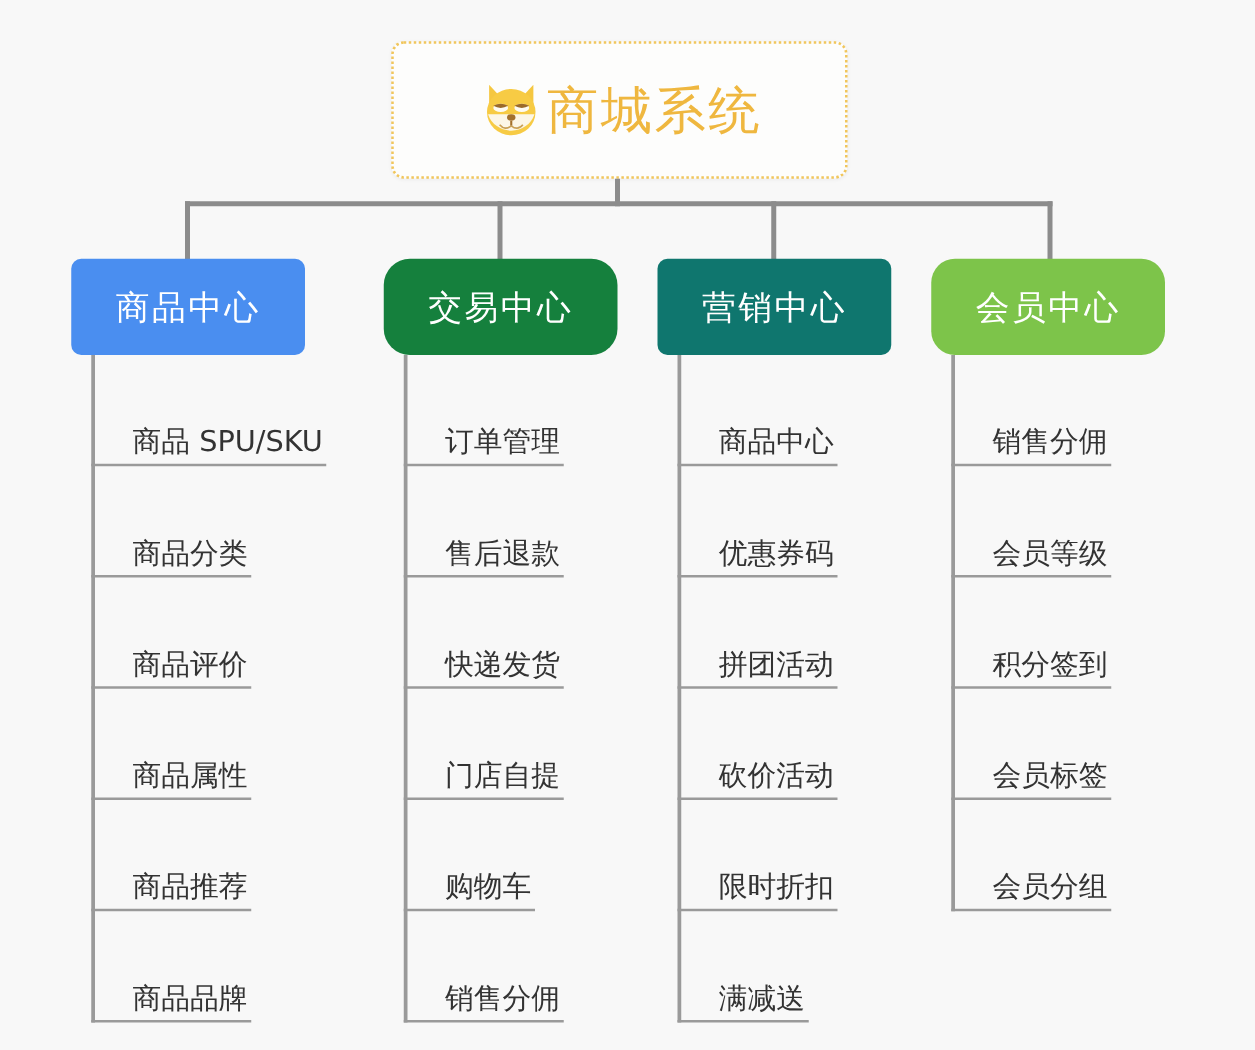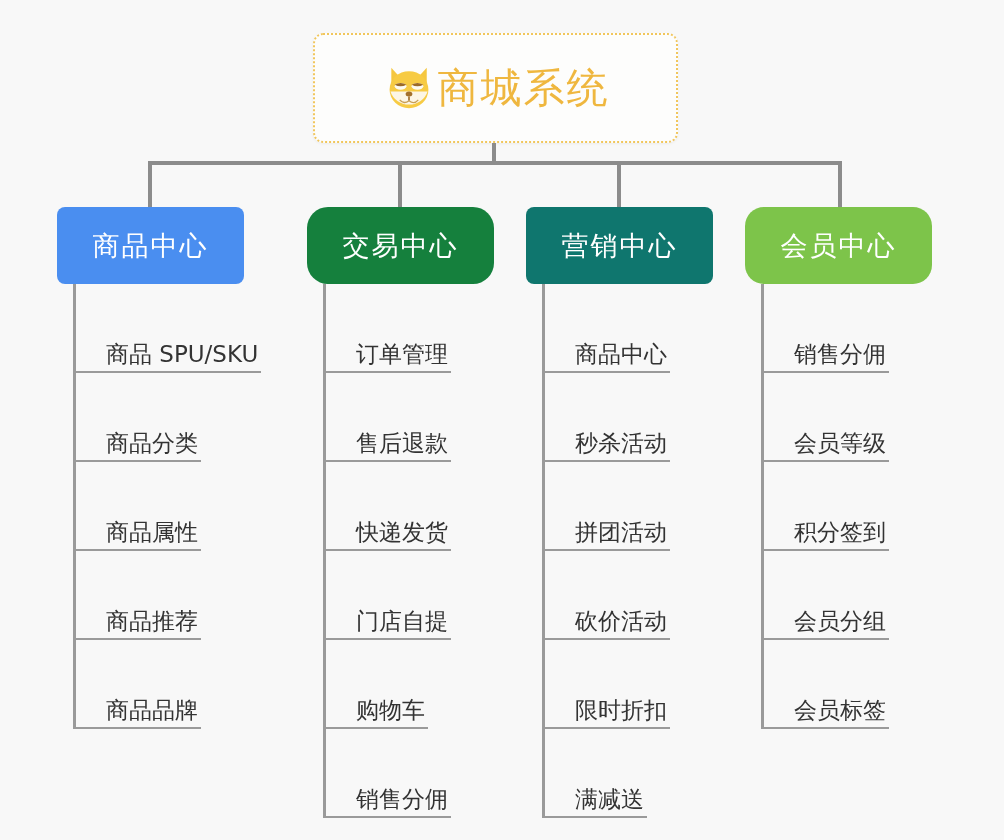--- a/index.html
+++ b/index.html
@@ -116,20 +116,24 @@
     <div class="leaf-rail">
       <div class="leaf">
           <span class="leaf-label">商品 SPU/SKU</span>
           <span class="leaf-underline" style="width: 188px;"></span>
         </div>
       <div class="leaf">
           <span class="leaf-label">商品分类</span>
           <span class="leaf-underline" style="width: 128px;"></span>
         </div>
       <div class="leaf">
+          <span class="leaf-label">商品评价</span>
+          <span class="leaf-underline" style="width: 128px;"></span>
+        </div>
+      <div class="leaf">
           <span class="leaf-label">商品属性</span>
           <span class="leaf-underline" style="width: 128px;"></span>
         </div>
       <div class="leaf">
           <span class="leaf-label">商品推荐</span>
           <span class="leaf-underline" style="width: 128px;"></span>
         </div>
       <div class="leaf">
           <span class="leaf-label">商品品牌</span>
           <span class="leaf-underline" style="width: 128px;"></span>
@@ -172,21 +176,21 @@
   <div class="col" style="left:526px">
     <div class="cat-box" style="background: #0f766e;">
       <span>营销中心</span>
     </div>
     <div class="leaf-rail">
       <div class="leaf">
           <span class="leaf-label">商品中心</span>
           <span class="leaf-underline" style="width: 128px;"></span>
         </div>
       <div class="leaf">
-          <span class="leaf-label">秒杀活动</span>
+          <span class="leaf-label">优惠券码</span>
           <span class="leaf-underline" style="width: 128px;"></span>
         </div>
       <div class="leaf">
           <span class="leaf-label">拼团活动</span>
           <span class="leaf-underline" style="width: 128px;"></span>
         </div>
       <div class="leaf">
           <span class="leaf-label">砍价活动</span>
           <span class="leaf-underline" style="width: 128px;"></span>
         </div>
@@ -212,23 +216,23 @@
         </div>
       <div class="leaf">
           <span class="leaf-label">会员等级</span>
           <span class="leaf-underline" style="width: 128px;"></span>
         </div>
       <div class="leaf">
           <span class="leaf-label">积分签到</span>
           <span class="leaf-underline" style="width: 128px;"></span>
         </div>
       <div class="leaf">
+          <span class="leaf-label">会员标签</span>
+          <span class="leaf-underline" style="width: 128px;"></span>
+        </div>
+      <div class="leaf">
           <span class="leaf-label">会员分组</span>
           <span class="leaf-underline" style="width: 128px;"></span>
         </div>
-      <div class="leaf">
-          <span class="leaf-label">会员标签</span>
-          <span class="leaf-underline" style="width: 128px;"></span>
-        </div>
     </div>
   </div>
 
 </div>
 
 </body></html>

